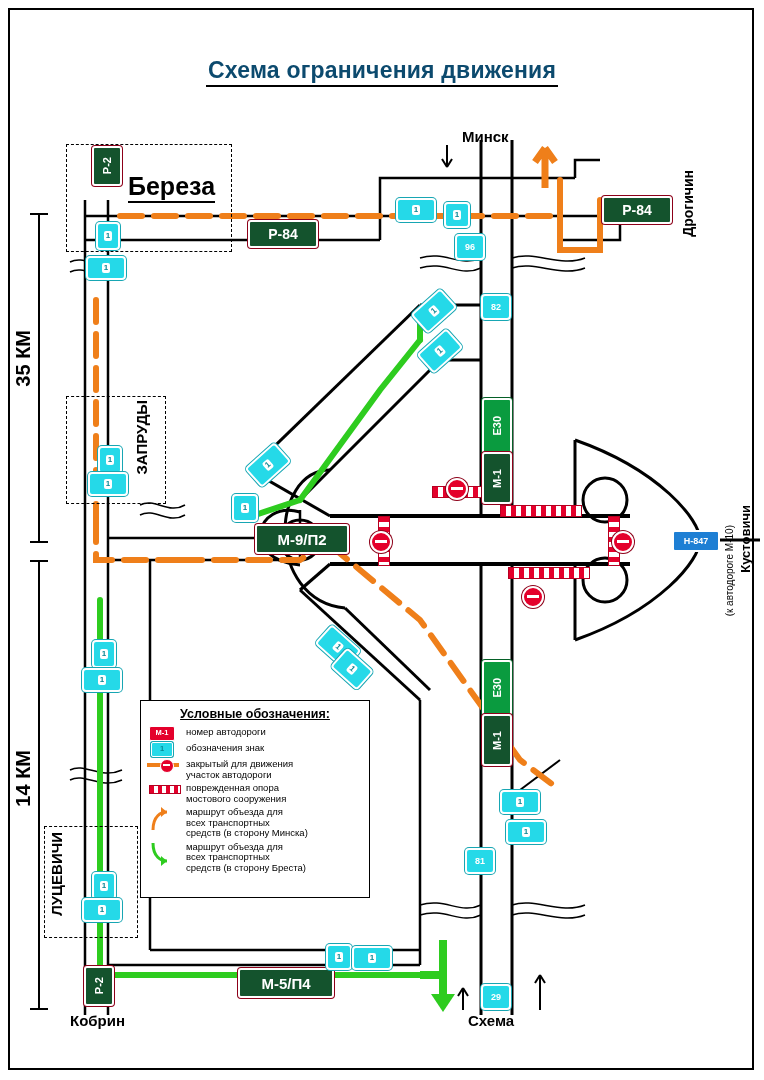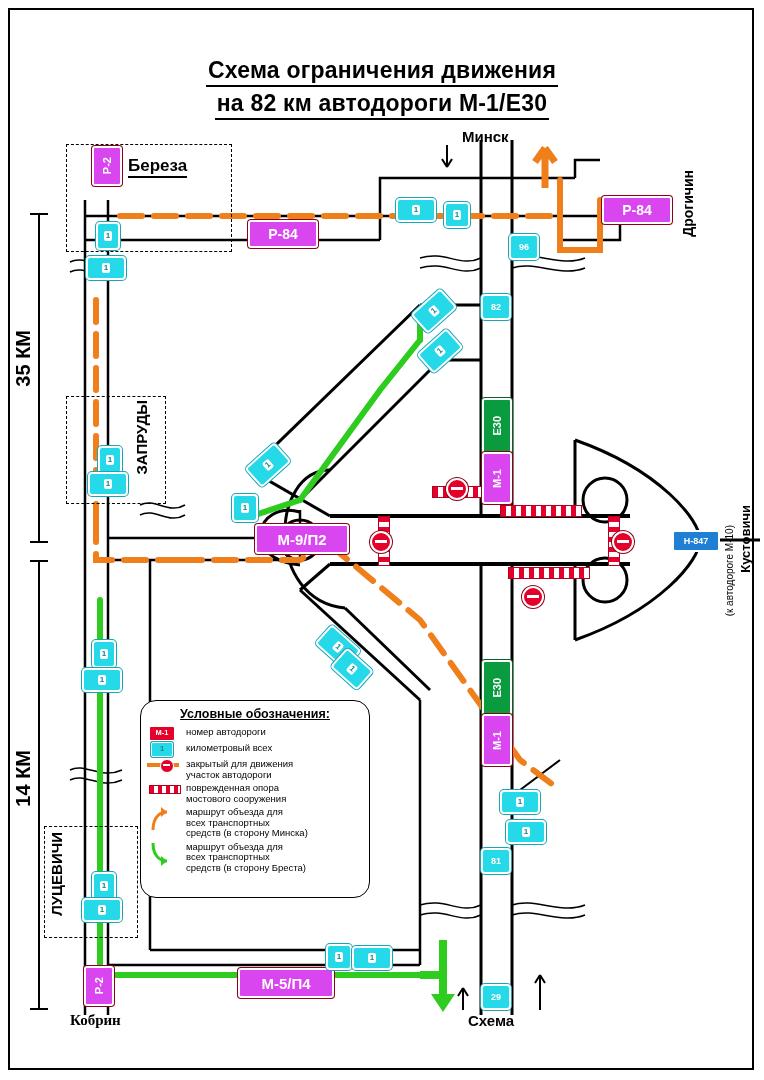--- a/index.html
+++ b/index.html
@@ -1,25 +1,25 @@
 <!DOCTYPE html>
 <html><head>
 <meta charset="utf-8">
 <style>
   html,body{margin:0;padding:0;background:#ffffff;}
   body{font-family:"Liberation Sans", sans-serif;}
   #page{position:relative;width:764px;height:1080px;background:#ffffff;overflow:hidden;}
   #frame{position:absolute;left:8px;top:8px;width:746px;height:1062px;border:2px solid #000;box-sizing:border-box;}
-  .title{position:absolute;left:0;right:0;top:56px;text-align:center;font-size:23px;font-weight:bold;color:#000000;line-height:1.25;letter-spacing:.2px;}
+  .title{position:absolute;left:0;right:0;top:56px;text-align:center;font-size:23px;font-weight:bold;color:#0c4a6e;line-height:1.25;letter-spacing:.2px;}
   .title .l1{display:inline-block;border-bottom:2px solid #000;padding:0 2px;}
   .title .l2{display:inline-block;border-bottom:2px solid #000;padding:0 2px;margin-top:2px;}
   
   .kmsign{position:absolute;background:#25d9e8;border:2px solid #ffffff;border-radius:4px;box-shadow:0 0 0 1px #17a6b3;display:flex;align-items:center;justify-content:center;color:#fff;font-size:9px;font-weight:bold;}
   .kmsign .plate{background:#fff;color:#0a8794;border-radius:2px;padding:0 2px;font-size:8px;line-height:10px;}
-  .redsign{position:absolute;background:#d946ef;border:2px solid #fff;border-radius:3px;color:#fff;font-weight:bold;font-size:11px;display:flex;align-items:center;justify-content:center;box-shadow:0 0 0 1px #8d0019;}
+  .redsign{position:absolute;background:#14532d;border:2px solid #fff;border-radius:3px;color:#fff;font-weight:bold;font-size:11px;display:flex;align-items:center;justify-content:center;box-shadow:0 0 0 1px #8d0019;}
   .greensign{position:absolute;background:#0a9b3f;border:2px solid #fff;border-radius:3px;color:#fff;font-weight:bold;font-size:11px;display:flex;align-items:center;justify-content:center;box-shadow:0 0 0 1px #056027;}
   .bluesign{position:absolute;background:#1e7fd4;border:2px solid #fff;border-radius:3px;color:#fff;font-weight:bold;font-size:9px;display:flex;align-items:center;justify-content:center;}
   .vert{writing-mode:vertical-rl;text-orientation:mixed;}
   .vert-rot{transform:rotate(180deg);}
   .lbl{position:absolute;font-size:14px;font-weight:bold;color:#000;}
   .lbl-v{position:absolute;font-size:14px;font-weight:bold;color:#000;writing-mode:vertical-rl;transform:rotate(180deg);}
   .dashbox{position:absolute;border:1px dashed #000;}
   .legend{position:absolute;border:1px solid #000;background:#fff;}
   .legend h4{margin:0;padding:6px 6px 4px 6px;font-size:12.5px;font-weight:bold;text-align:center;text-decoration:underline;}
   .legend .row{display:flex;align-items:flex-start;gap:5px;padding:1px 6px;font-size:9.5px;line-height:10.5px;}
@@ -33,21 +33,20 @@
   svg.layer{position:absolute;left:0;top:0;width:764px;height:1080px;pointer-events:none;}
 </style>
 </head>
 <body>
 
 <div id="page">
   <div id="frame"></div>
 
   <div class="title">
     <span class="l1">Схема ограничения движения</span><br>
-    <span class="l2">на 82 км автодороги М-1/Е30</span>
   </div>
 
   <svg class="layer" viewBox="0 0 764 1080">
 
     <line x1="481" y1="140" x2="481" y2="1015" stroke="#000" stroke-width="3"></line>
     <line x1="512" y1="140" x2="512" y2="1015" stroke="#000" stroke-width="3"></line>
 
     <line x1="85" y1="200" x2="85" y2="1015" stroke="#000" stroke-width="2.5"></line>
     <line x1="108" y1="200" x2="108" y2="1015" stroke="#000" stroke-width="2.5"></line>
 
@@ -156,26 +155,26 @@
 
   <div class="scalebar" style="left:38px;top:213px;width:2px;height:330px;"></div>
   <div class="scalebar" style="left:30px;top:213px;width:18px;height:2px;"></div>
   <div class="scalebar" style="left:30px;top:541px;width:18px;height:2px;"></div>
   <div class="scalebar" style="left:38px;top:560px;width:2px;height:450px;"></div>
   <div class="scalebar" style="left:30px;top:560px;width:18px;height:2px;"></div>
   <div class="scalebar" style="left:30px;top:1008px;width:18px;height:2px;"></div>
   <div class="lbl-v" style="left:12px;top:330px;font-size:20px;">35 КМ</div>
   <div class="lbl-v" style="left:12px;top:750px;font-size:20px;">14 КМ</div>
 
-  <div class="lbl" style="left:128px;top:156px;font-size:17px;border-bottom:2px solid #000;">Береза</div>
+  <div class="lbl" style="left:128px;top:172px;font-size:25px;border-bottom:2px solid #000;">Береза</div>
   <div class="lbl-v" style="left:133px;top:400px;font-size:15px;">ЗАПРУДЫ</div>
   <div class="lbl-v" style="left:48px;top:832px;font-size:15px;">ЛУЦЕВИЧИ</div>
   <div class="lbl" style="left:462px;top:128px;font-size:15px;">Минск</div>
   <div class="lbl" style="left:468px;top:1012px;font-size:15px;">Схема</div>
-  <div class="lbl" style="left:70px;top:1012px;font-size:15px;font-family:Liberation Serif, serif;">Кобрин</div>
+  <div class="lbl" style="left:70px;top:1012px;font-size:15px;">Кобрин</div>
   <div class="lbl-v" style="left:680px;top:170px;font-size:14px;">Дрогичин</div>
   <div class="lbl-v" style="left:738px;top:505px;font-size:13px;">Кустовичи</div>
   <div class="lbl-v" style="left:724px;top:525px;font-size:10px;font-weight:normal;">(к автодороге М-10)</div>
 
   <div class="redsign" style="left:92px;top:146px;width:26px;height:36px;">
     <span class="vert vert-rot">Р-2</span>
   </div>
   <div class="redsign" style="left:84px;top:966px;width:26px;height:36px;">
     <span class="vert vert-rot">Р-2</span>
   </div>
@@ -192,23 +191,23 @@
   </div>
 
   <div class="greensign" style="left:482px;top:660px;width:26px;height:52px;">
     <span class="vert vert-rot">Е30</span>
   </div>
   <div class="redsign" style="left:482px;top:714px;width:26px;height:48px;">
     <span class="vert vert-rot">М-1</span>
   </div>
   <div class="bluesign" style="left:672px;top:530px;width:44px;height:18px;">Н-847</div>
 
-  <div class="kmsign" style="left:509px;top:234px;width:26px;height:22px;">96</div>
+  <div class="kmsign" style="left:455px;top:234px;width:26px;height:22px;">96</div>
   <div class="kmsign" style="left:481px;top:294px;width:26px;height:22px;">82</div>
-  <div class="kmsign" style="left:481px;top:848px;width:26px;height:22px;">81</div>
+  <div class="kmsign" style="left:465px;top:848px;width:26px;height:22px;">81</div>
   <div class="kmsign" style="left:481px;top:984px;width:26px;height:22px;">29</div>
 
   <div class="kmsign" style="left:96px;top:222px;width:20px;height:24px;">
       <span class="plate">1</span>
     </div>
   <div class="kmsign" style="left:86px;top:256px;width:36px;height:20px;">
       <span class="plate">1</span>
     </div>
   <div class="kmsign" style="left:98px;top:446px;width:20px;height:24px;">
       <span class="plate">1</span>
@@ -258,35 +257,35 @@
   <div class="kmsign" style="left:506px;top:820px;width:36px;height:20px;">
       <span class="plate">1</span>
     </div>
   <div class="kmsign" style="left:326px;top:944px;width:22px;height:22px;">
       <span class="plate">1</span>
     </div>
   <div class="kmsign" style="left:352px;top:946px;width:36px;height:20px;">
       <span class="plate">1</span>
     </div>
 
-  <div class="legend" style="left:140px;top:700px;width:228px;height:196px;border-radius:16px;">
+  <div class="legend" style="left:140px;top:700px;width:228px;height:196px;">
     <h4>Условные обозначения:</h4>
 
     <div class="row">
       <div class="sym">
         <div style="position:absolute;left:2px;top:0;width:24px;height:13px;background:#e4002b;border:1px solid #fff;border-radius:2px;color:#fff;font-size:7.5px;font-weight:bold;text-align:center;line-height:12px;">М-1</div>
       </div>
       <div class="txt">номер автодороги</div>
     </div>
 
     <div class="row">
       <div class="sym">
         <div style="position:absolute;left:4px;top:0;width:20px;height:13px;background:#25d9e8;border:1px solid #fff;border-radius:2px;box-shadow:0 0 0 1px #17a6b3;color:#0a8794;font-size:7.5px;font-weight:bold;text-align:center;line-height:12px;">1</div>
       </div>
-      <div class="txt">километровый всех</div>
+      <div class="txt">обозначения знак</div>
     </div>
 
     <div class="row">
       <div class="sym">
         <div style="position:absolute;left:0px;top:5px;width:32px;height:4px;background:#ef7f1a;"></div>
         <div style="position:absolute;left:13px;top:1px;width:12px;height:12px;border-radius:50%;background:#e4002b;border:1px solid #fff;"></div>
         <div style="position:absolute;left:16px;top:6px;width:7px;height:2px;background:#fff;"></div>
       </div>
       <div class="txt" style="white-space:pre-line;">закрытый для движения
 участок автодороги</div>

